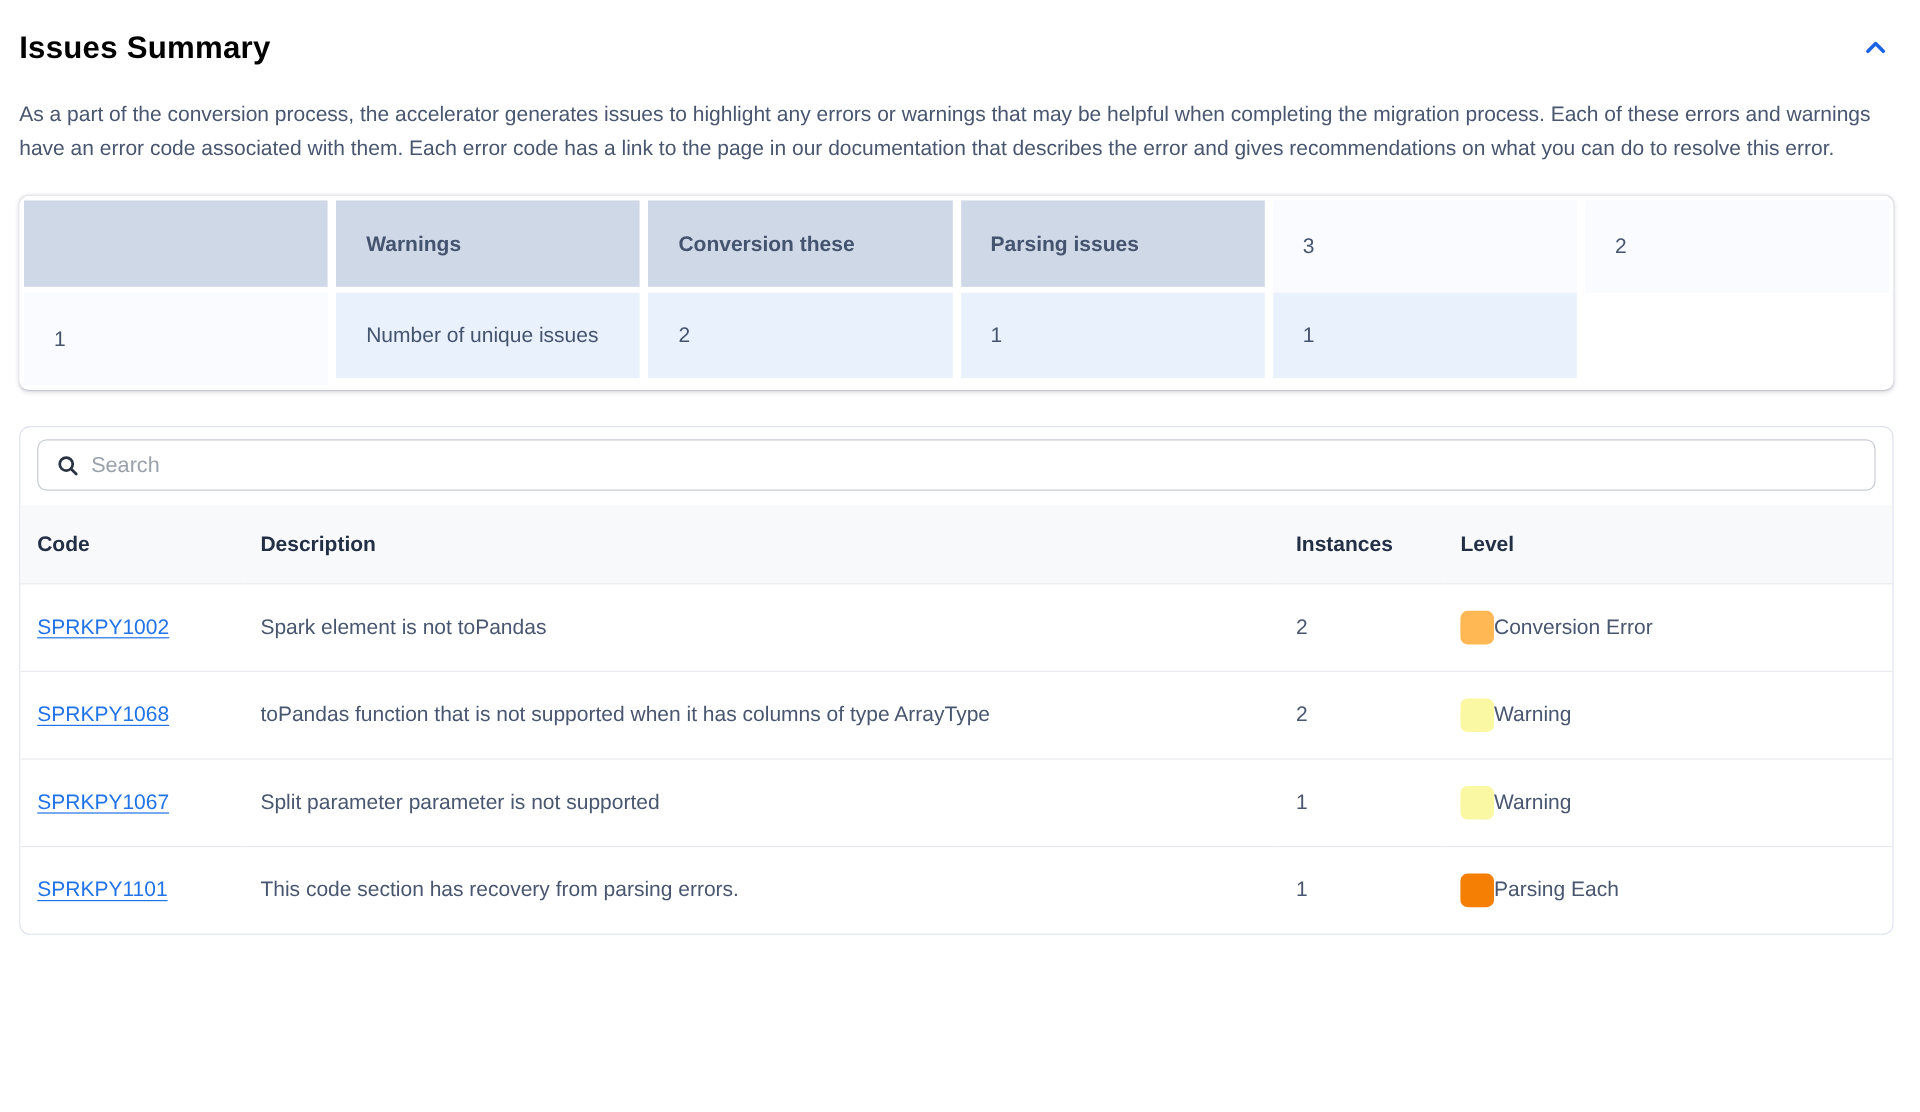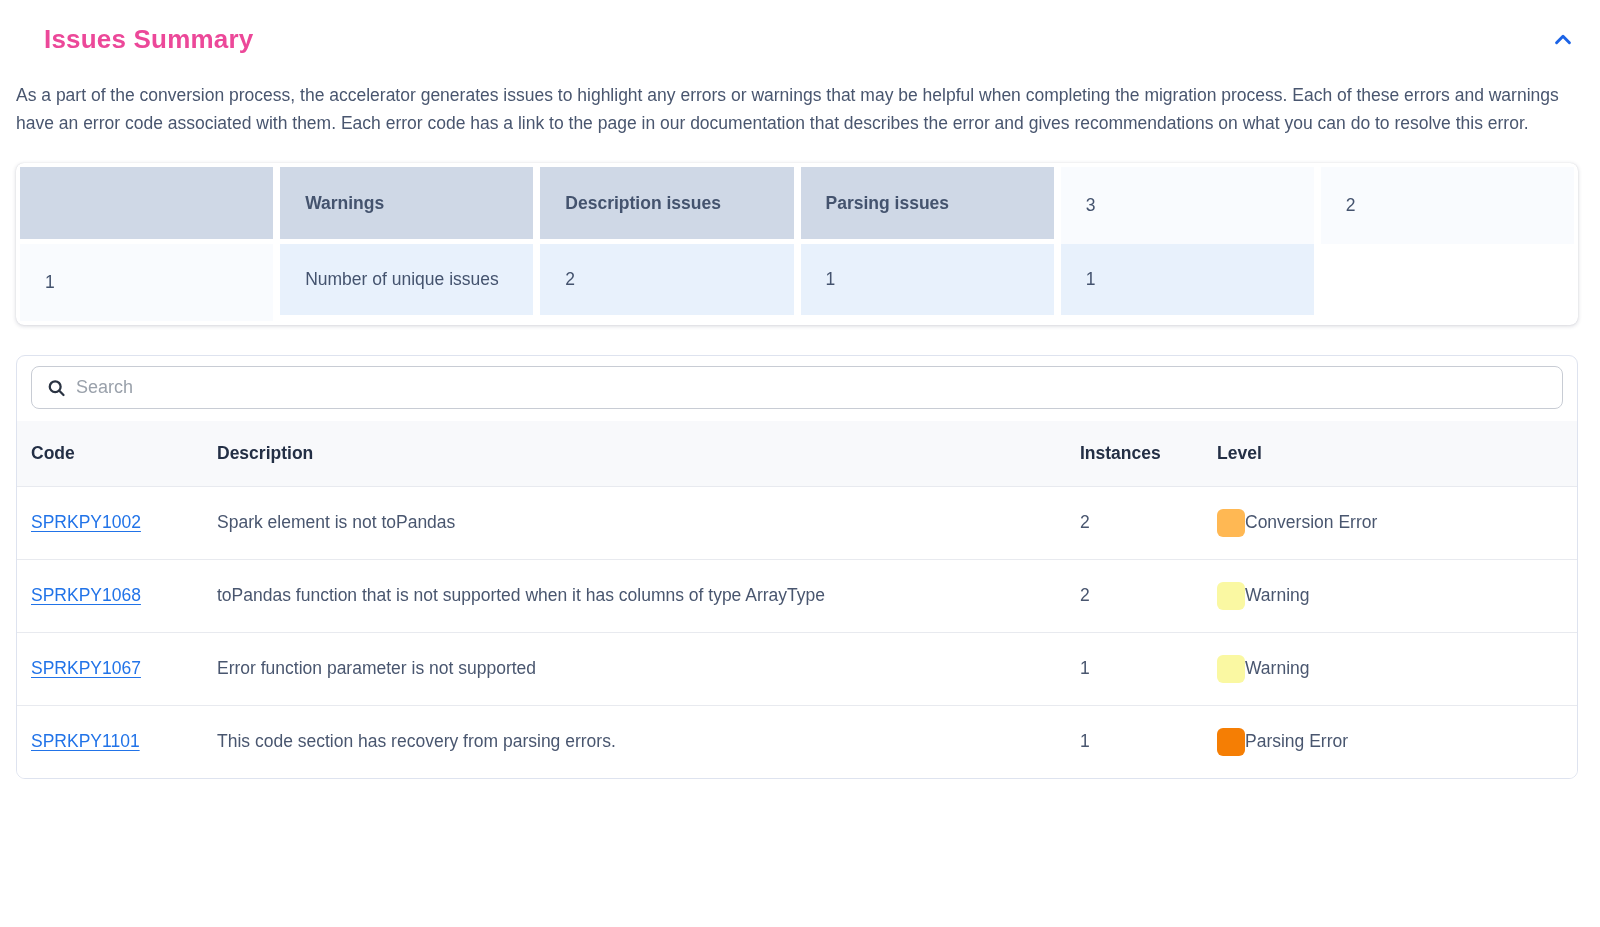--- a/index.html
+++ b/index.html
@@ -7,21 +7,21 @@
   body {
     width: 1600px; height: 927px;
     font-family: "Liberation Sans", sans-serif;
     color: #49566f;
     padding: 24px 22px 0 16px;
     overflow: hidden;
   }
 
   
   .hdr-row { display: flex; align-items: center; justify-content: space-between; }
-  .page-title { font-size: 26px; font-weight: 600; color: #ec4899; letter-spacing: .2px; margin-left: 28px; }
+  .page-title { font-size: 26px; font-weight: 600; color: #000000; letter-spacing: .2px; }
   .collapse-btn { background: none; border: none; cursor: pointer; padding: 4px; line-height: 0; }
 
   
   .intro {
     margin-top: 26px;
     font-size: 17.5px; line-height: 28px; color: #49566f;
     max-width: 1545px;
   }
 
   
@@ -89,21 +89,21 @@
   </button>
 </div>
 
 <p class="intro">As a part of the conversion process, the accelerator generates issues to highlight any errors or warnings that may be helpful when completing the migration process. Each of these errors and warnings have an error code associated with them. Each error code has a link to the page in our documentation that describes the error and gives recommendations on what you can do to resolve this error.</p>
 
 <div class="summary-card">
   <div class="sum-grid">
 
     <div class="sum-cell sum-head"></div>
     <div class="sum-cell sum-head">Warnings</div>
-    <div class="sum-cell sum-head">Description issues</div>
+    <div class="sum-cell sum-head">Conversion these</div>
     <div class="sum-cell sum-head">Parsing issues</div>
 
     <div class="sum-cell sum-r1">3</div>
     <div class="sum-cell sum-r1">2</div>
     <div class="sum-cell sum-r1">1</div>
 
     <div class="sum-cell sum-r2 sum-label">Number of unique issues</div>
     <div class="sum-cell sum-r2">2</div>
     <div class="sum-cell sum-r2">1</div>
     <div class="sum-cell sum-r2">1</div>
@@ -156,35 +156,35 @@
         <td>2</td>
         <td>
             <div class="level-cell">
           <span class="swatch" style="background-color: rgb(250, 248, 162);"></span>
           <span>Warning</span>
         </div>
           </td>
       </tr>
       <tr>
         <td><a href="#" class="code-link">SPRKPY1067</a></td>
-        <td>Error function parameter is not supported</td>
+        <td>Split parameter parameter is not supported</td>
         <td>1</td>
         <td>
             <div class="level-cell">
           <span class="swatch" style="background-color: rgb(250, 248, 162);"></span>
           <span>Warning</span>
         </div>
           </td>
       </tr>
       <tr>
         <td><a href="#" class="code-link">SPRKPY1101</a></td>
         <td>This code section has recovery from parsing errors.</td>
         <td>1</td>
         <td>
             <div class="level-cell">
           <span class="swatch" style="background-color: rgb(245, 126, 4);"></span>
-          <span>Parsing Error</span>
+          <span>Parsing Each</span>
         </div>
           </td>
       </tr>
     </tbody>
   </table>
 </div>
 
 </body></html>

